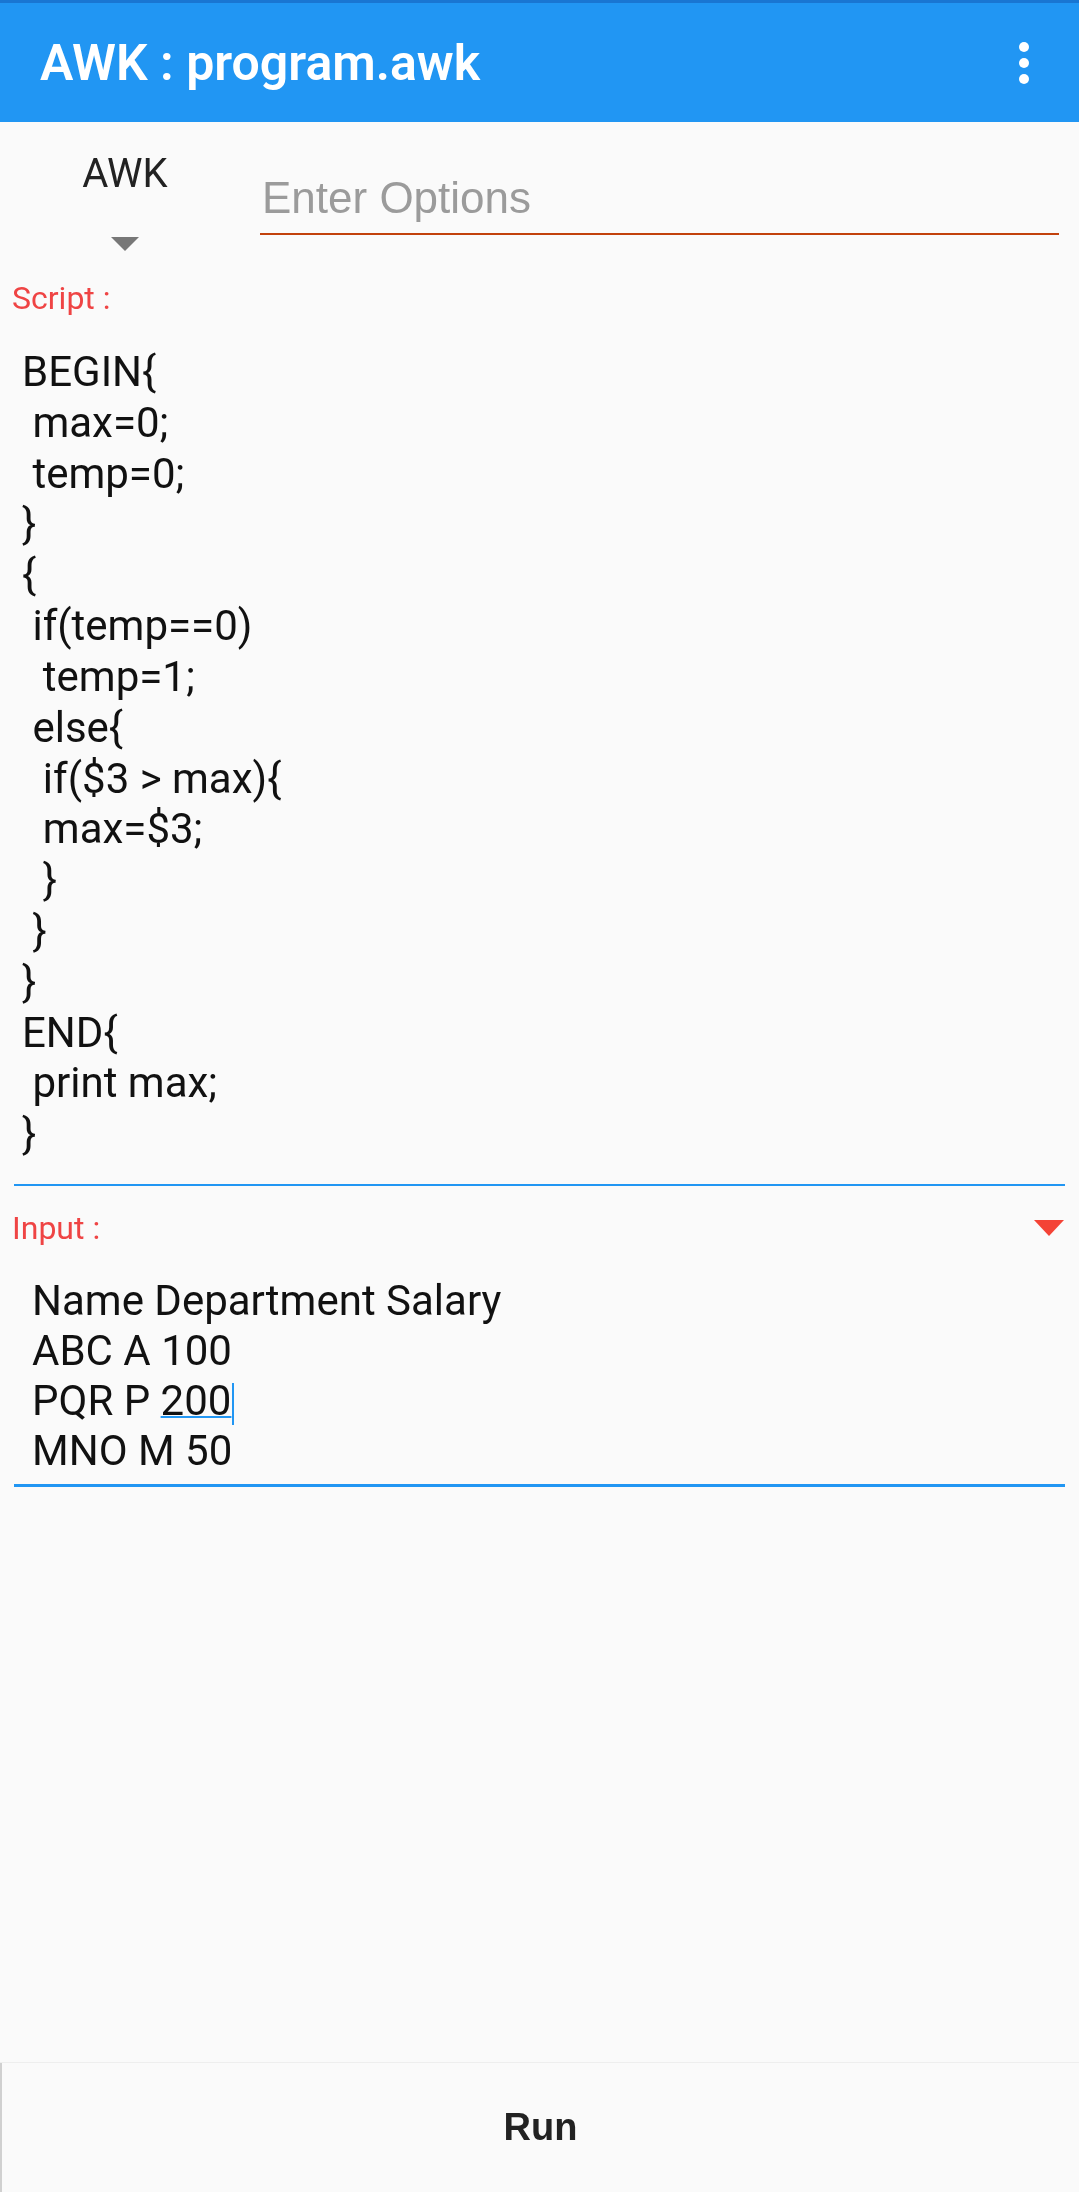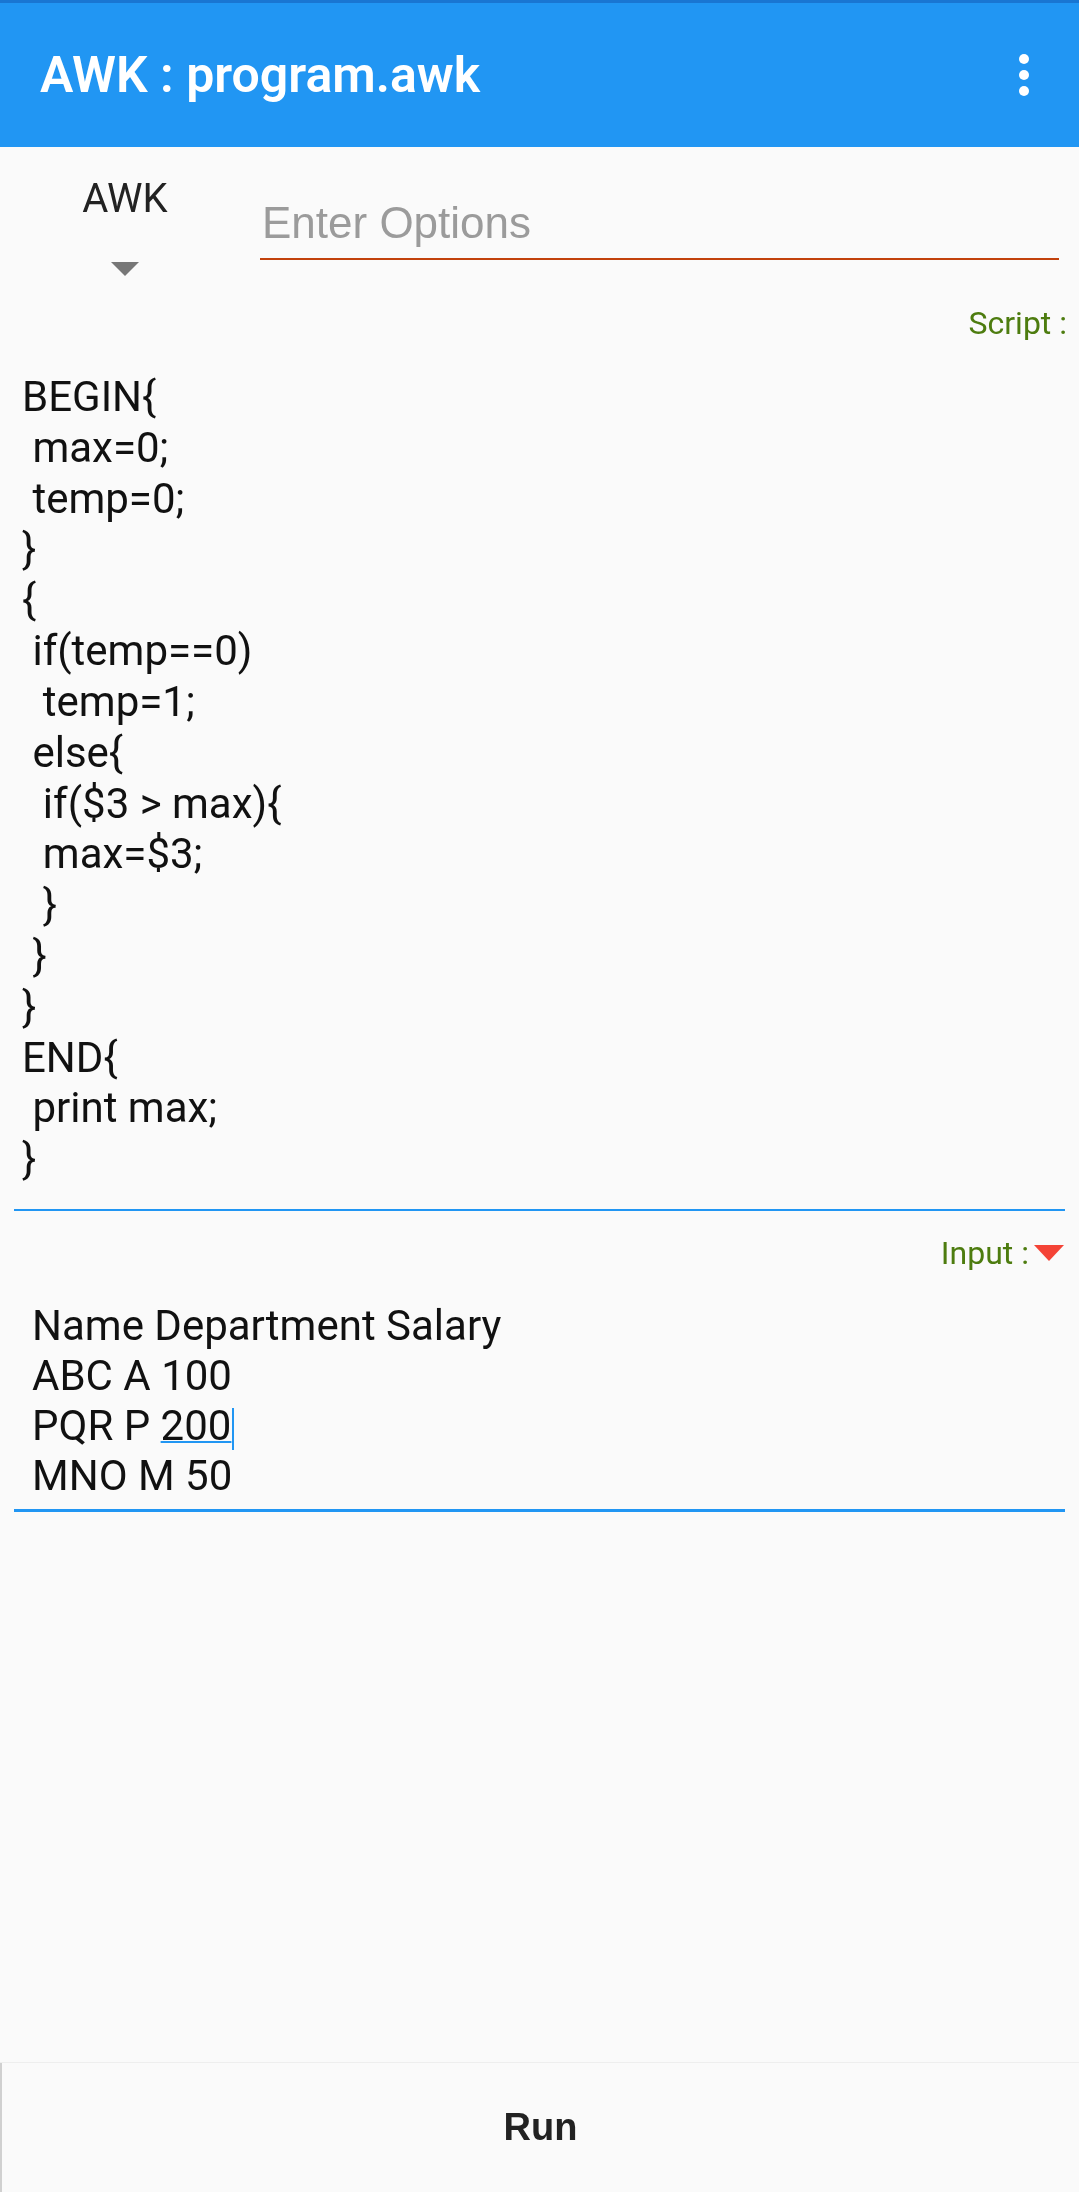--- a/index.html
+++ b/index.html
@@ -5,21 +5,21 @@
   * { box-sizing: border-box; margin: 0; padding: 0; }
   html, body {
     width: 1079px;
     height: 2192px;
     font-family: Roboto, -apple-system, BlinkMacSystemFont, "Segoe UI", Arial, sans-serif;
     background: #fafafa;
     overflow: hidden;
   }
   .app-bar {
     background: #2196f3;
-    height: 147px;
+    height: 122px;
     display: flex;
     align-items: center;
     padding: 0 25px 0 40px;
     border-top: 3px solid #1976d2;
   }
   .app-title {
     color: #ffffff;
     font-size: 50px;
     font-weight: 600;
     flex: 1;
@@ -59,23 +59,22 @@
     color: #333;
     border: none;
     border-bottom: 2px solid #c2410c;
     background: transparent;
     outline: none;
     padding: 6px 2px 10px 2px;
   }
   .options-input::placeholder { color: #9b9b9b; }
   .section-label {
     font-size: 32px;
-    color: #4d7c0f;
+    color: #ef4444;
     padding: 18px 12px 0 12px;
-    text-align: right;
   }
   .script-area {
     font-size: 42px;
     font-family: inherit;
     line-height: 1.21;
     color: #111;
     padding: 30px 16px 10px 16px;
     white-space: pre;
     min-height: 800px;
     border: none;

